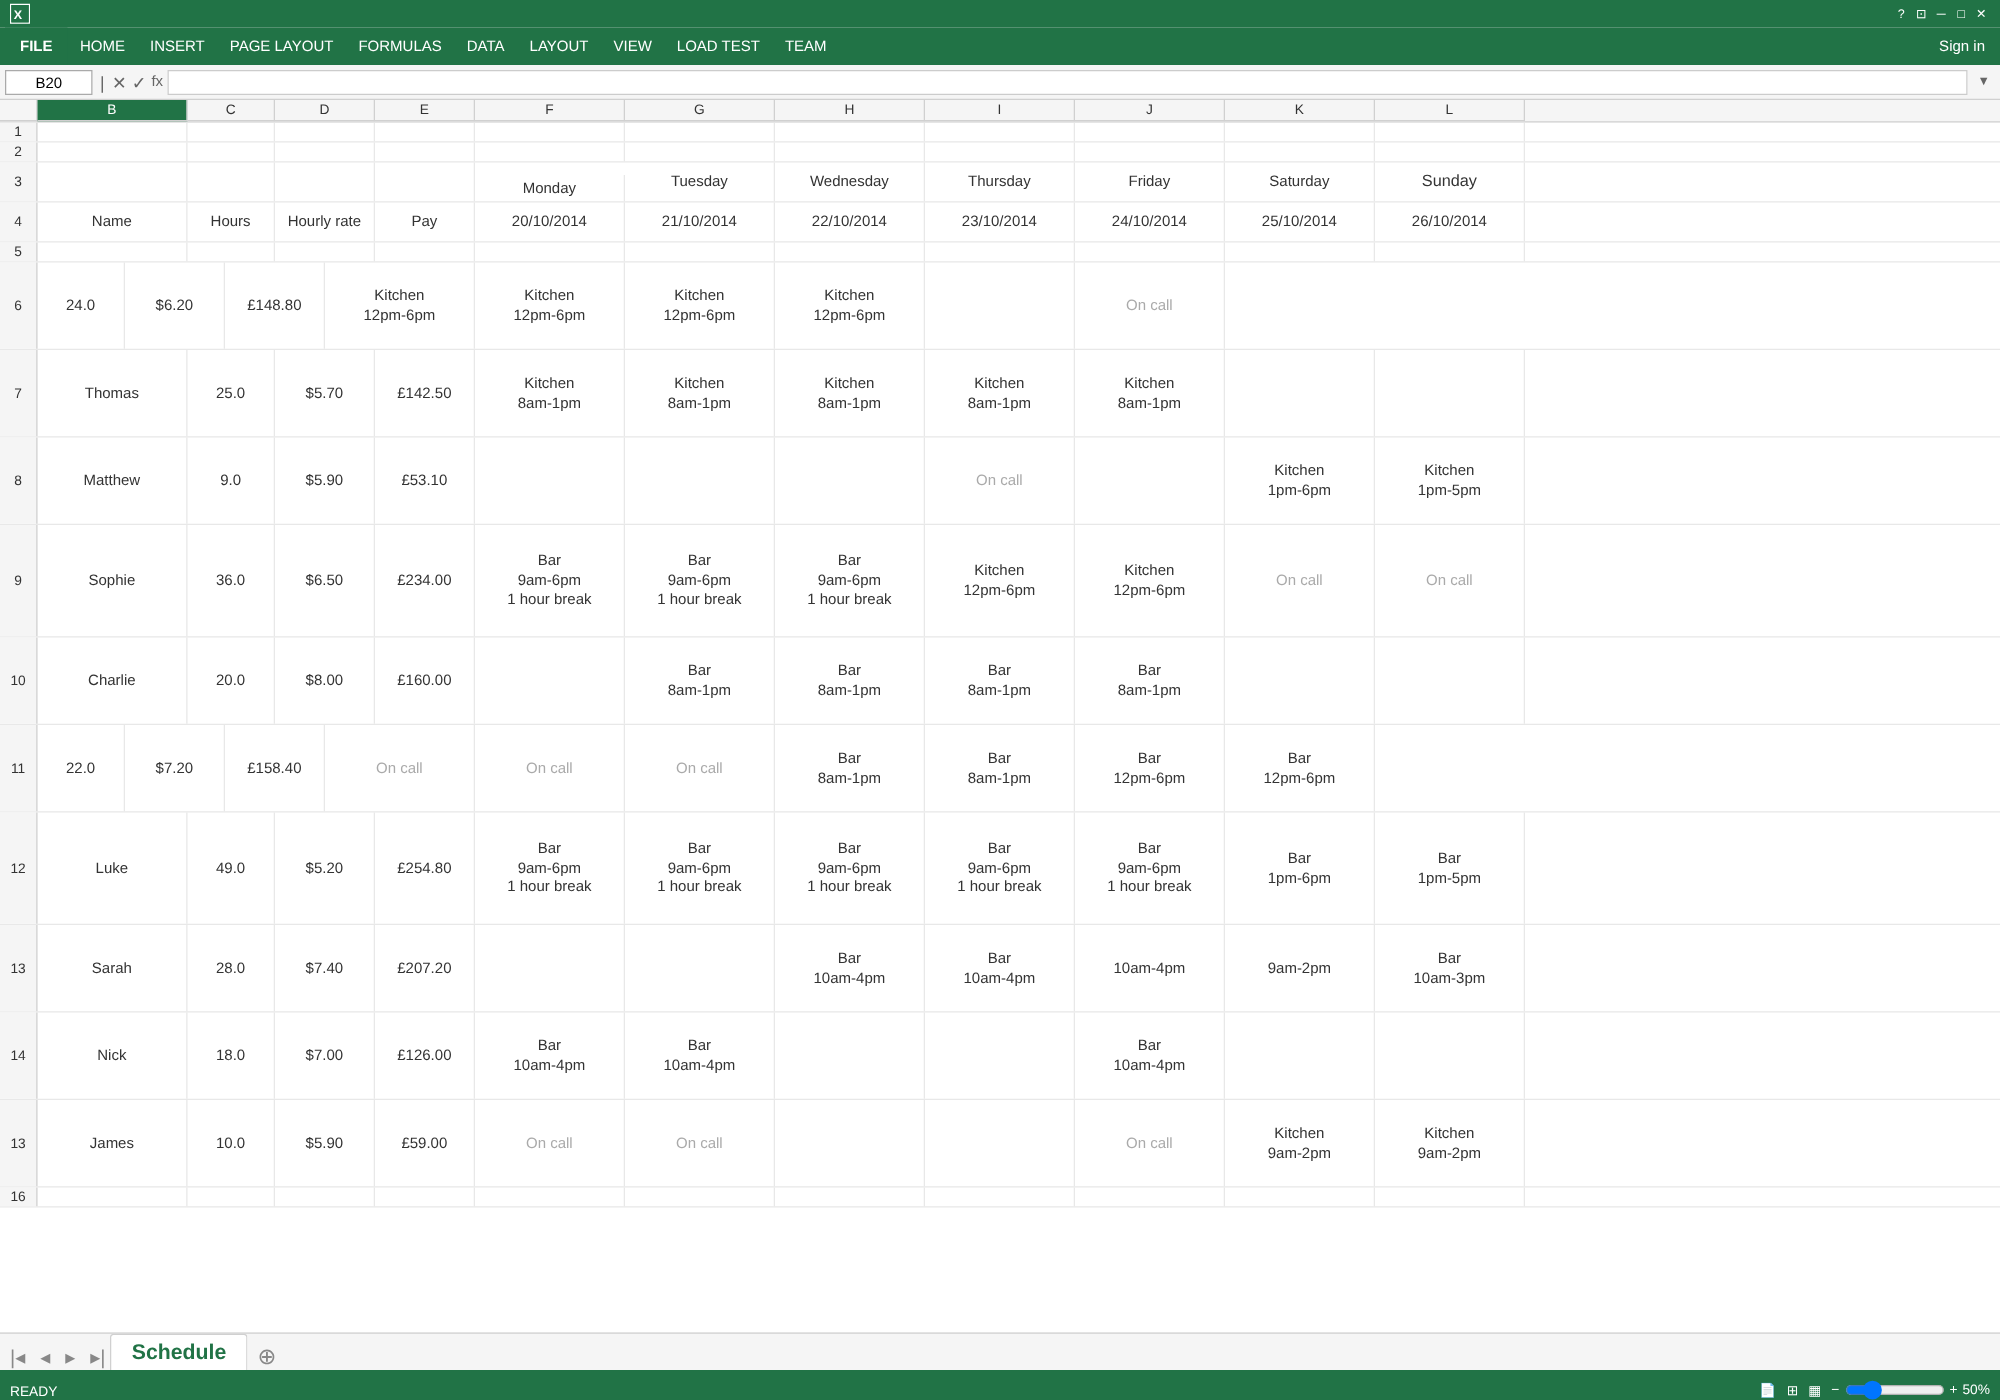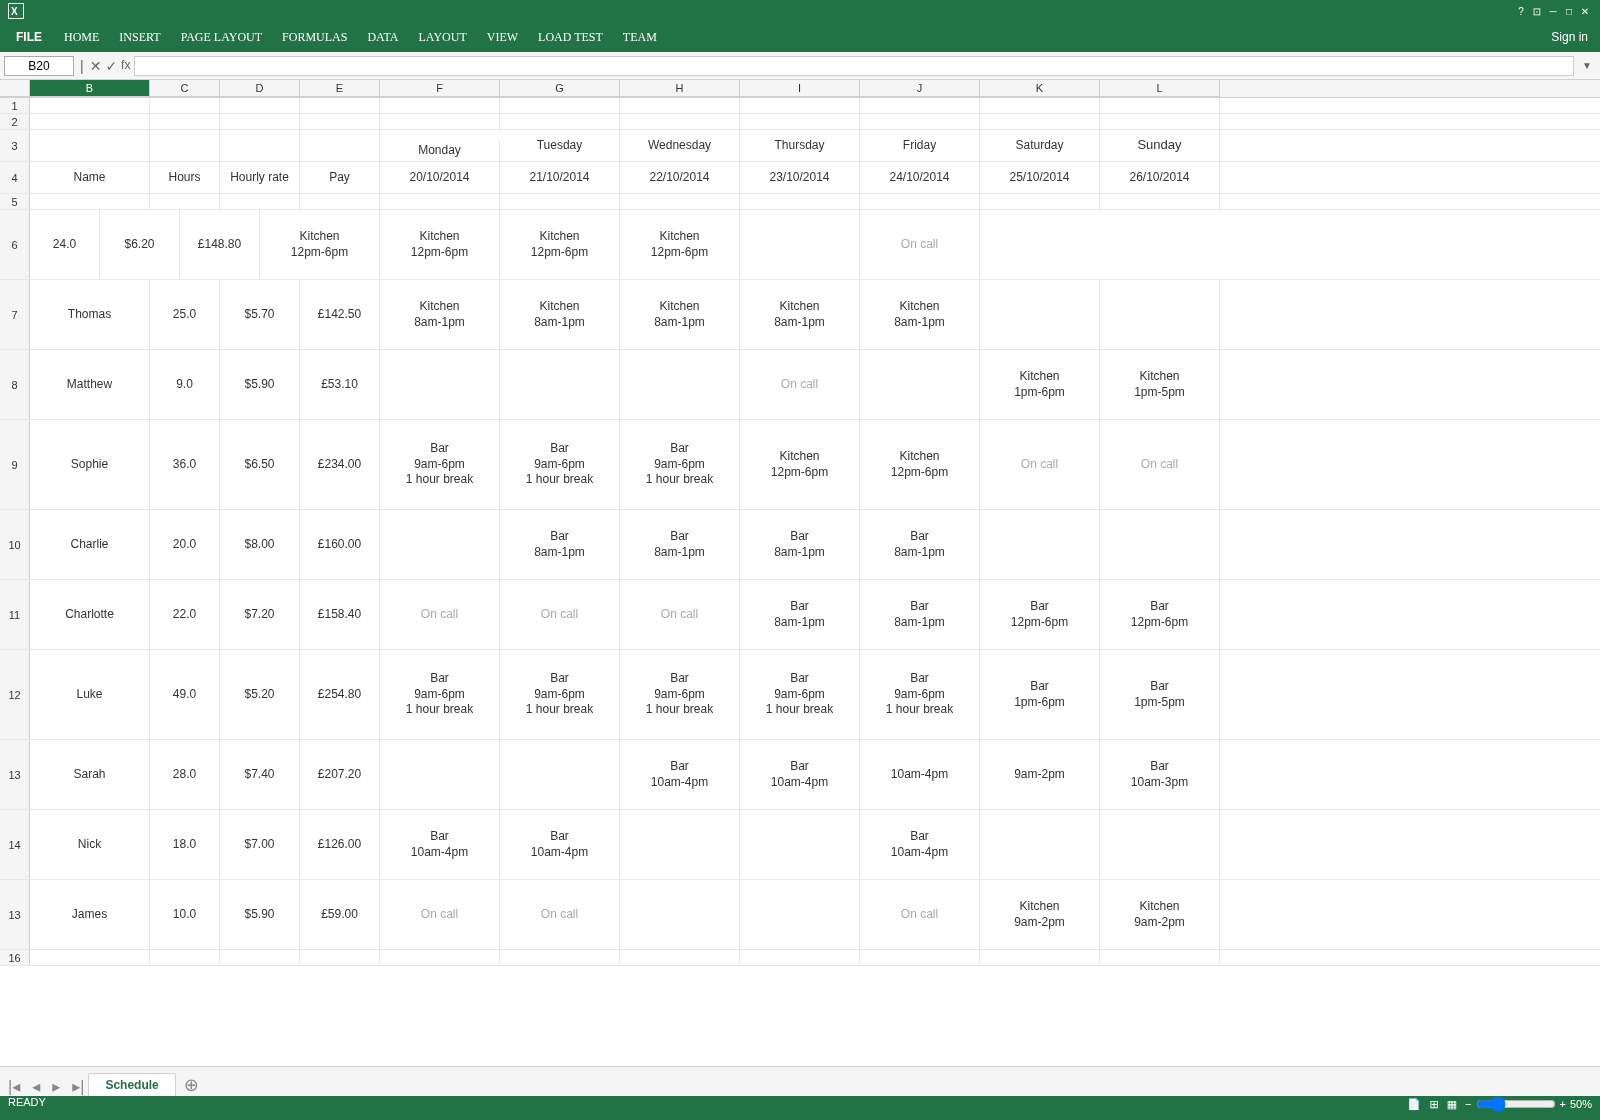--- a/index.html
+++ b/index.html
@@ -32,21 +32,21 @@
     .file-btn {
       background: #217346;
       color: white;
       border: none;
       padding: 4px 12px;
       font-size: 12px;
       font-weight: bold;
       cursor: pointer;
       height: 30px;
     }
-    .menu-items { display: flex; align-items: flex-end; gap: 0; font-family: Liberation Serif, serif; }
+    .menu-items { display: flex; align-items: flex-end; gap: 0; }
     .menu-item {
       padding: 4px 10px;
       color: white;
       cursor: pointer;
       font-size: 12px;
       height: 30px;
       display: flex;
       align-items: center;
     }
     .sign-in { margin-left: auto; color: white; font-size: 12px; padding-right: 8px; cursor: pointer; }
@@ -187,34 +187,34 @@
       padding: 0 4px;
     }
     .tab-nav { display: flex; align-items: center; gap: 4px; padding-bottom: 0; }
     .tab-nav-btn { color: #888; font-size: 16px; cursor: pointer; background: none; border: none; padding: 0 4px; }
     .sheet-tab {
       padding: 4px 16px;
       border: 1px solid #d0d0d0;
       border-bottom: none;
       background: white;
       color: #217346;
-      font-size: 12px;
+      font-size: 17px;
       font-weight: bold;
       cursor: pointer;
       border-top-left-radius: 3px;
       border-top-right-radius: 3px;
     }
     .add-tab { font-size: 18px; color: #888; cursor: pointer; padding: 0 8px; }
 
     
     .status-bar {
       height: 24px;
       background: #217346;
       display: flex;
-      align-items: flex-start;
+      align-items: flex-end;
       padding: 0 8px;
       color: white;
       font-size: 11px;
       justify-content: space-between;
     }
     .status-right { display: flex; align-items: center; gap: 8px; }
     .zoom-ctrl { display: flex; align-items: center; gap: 4px; }
   </style>
 </head>
 <body>
@@ -450,21 +450,20 @@
       <div class="cell w-i" style="white-space:pre-line;">Bar
 8am-1pm</div>
       <div class="cell w-j" style="white-space:pre-line;">Bar
 8am-1pm</div>
       <div class="cell w-k"></div>
       <div class="cell w-l"></div>
     </div>
 
     <div class="grid-row rh-data">
       <div class="row-num">11</div>
-      <div class="cell w-b">Charlotte</div>
       <div class="cell w-c">22.0</div>
       <div class="cell w-d">$7.20</div>
       <div class="cell w-e">£158.40</div>
       <div class="cell w-f gray-text">On call</div>
       <div class="cell w-g gray-text">On call</div>
       <div class="cell w-h gray-text">On call</div>
       <div class="cell w-i" style="white-space:pre-line;">Bar
 8am-1pm</div>
       <div class="cell w-j" style="white-space:pre-line;">Bar
 8am-1pm</div>

